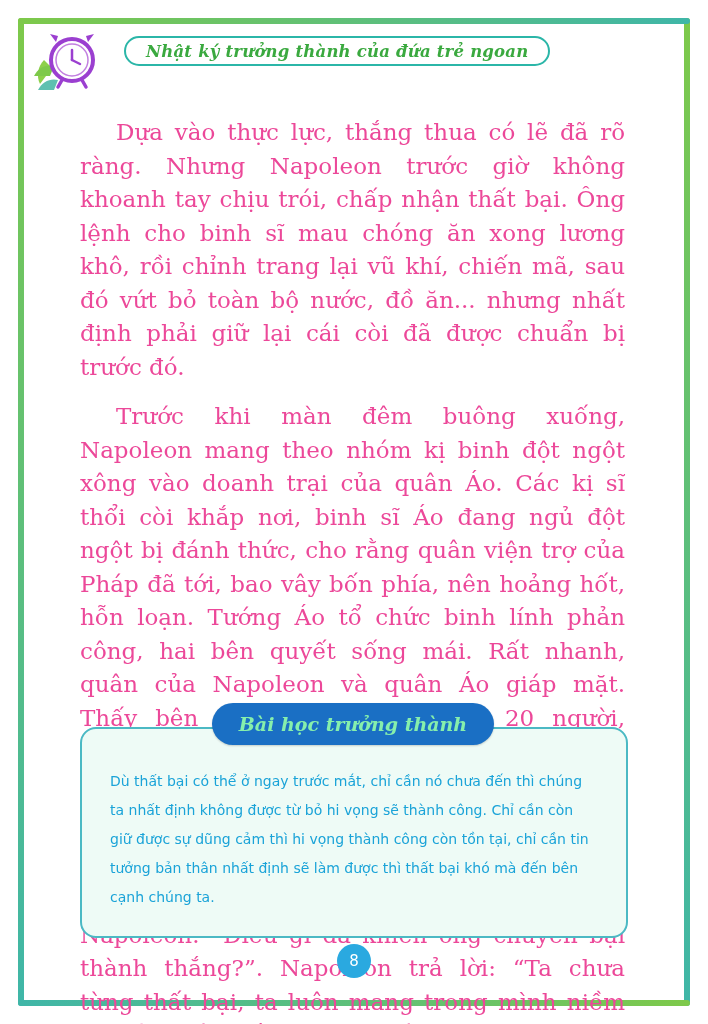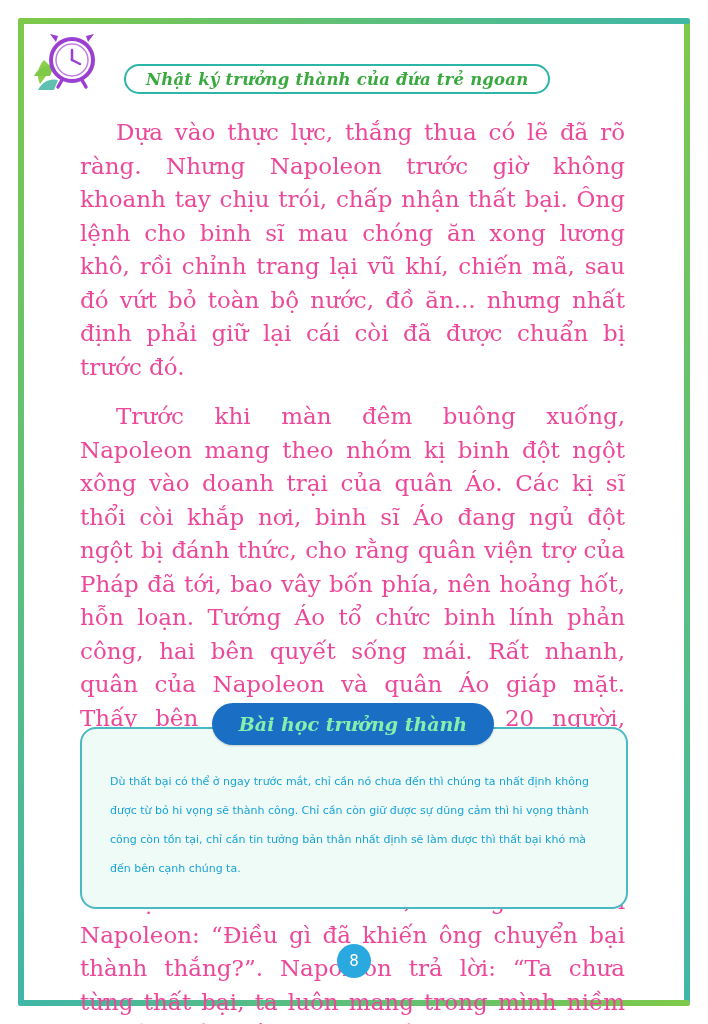--- a/index.html
+++ b/index.html
@@ -70,21 +70,21 @@
   .clock-icon {
     position: absolute;
     left: 4px;
     top: 4px;
     width: 78px;
     height: 62px;
   }
   .header-pill {
     position: absolute;
     left: 96px;
-    top: 36px;
+    top: 8px;
     height: 30px;
     padding: 4px 20px;
     border: 2px solid #2bb6a8;
     border-radius: 16px;
     display: flex;
     align-items: center;
     box-sizing: border-box;
   }
   .header-pill span {
     font-family: "DejaVu Serif", serif;
@@ -150,21 +150,21 @@
     width: 548px;
     box-sizing: border-box;
     border: 2px solid #4bb9c4;
     border-radius: 16px;
     background: #eefbf6;
     padding: 38px 28px 24px 28px;
   }
   .lesson-body p {
     margin: 0;
     font-family: "DejaVu Sans", sans-serif;
-    font-size: 11px;
+    font-size: 14px;
     line-height: 29px;
     color: #1aa3d8;
     text-align: left;
   }
 
   
   .page-number {
     position: absolute;
     left: 50%;
     transform: translateX(-50%);

